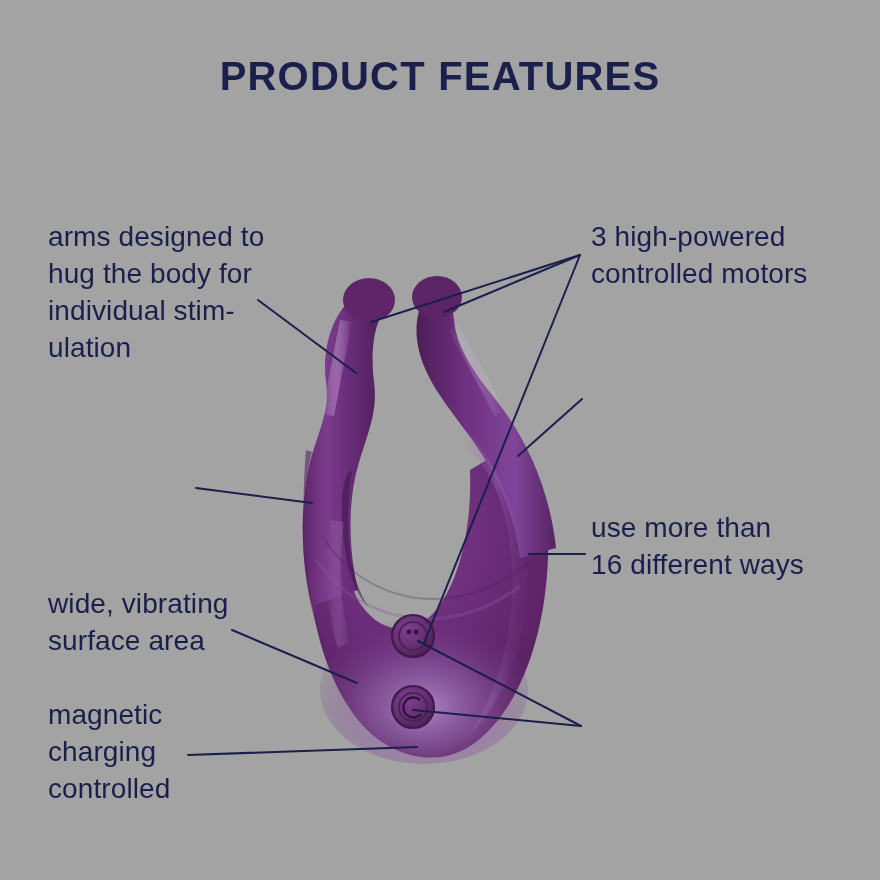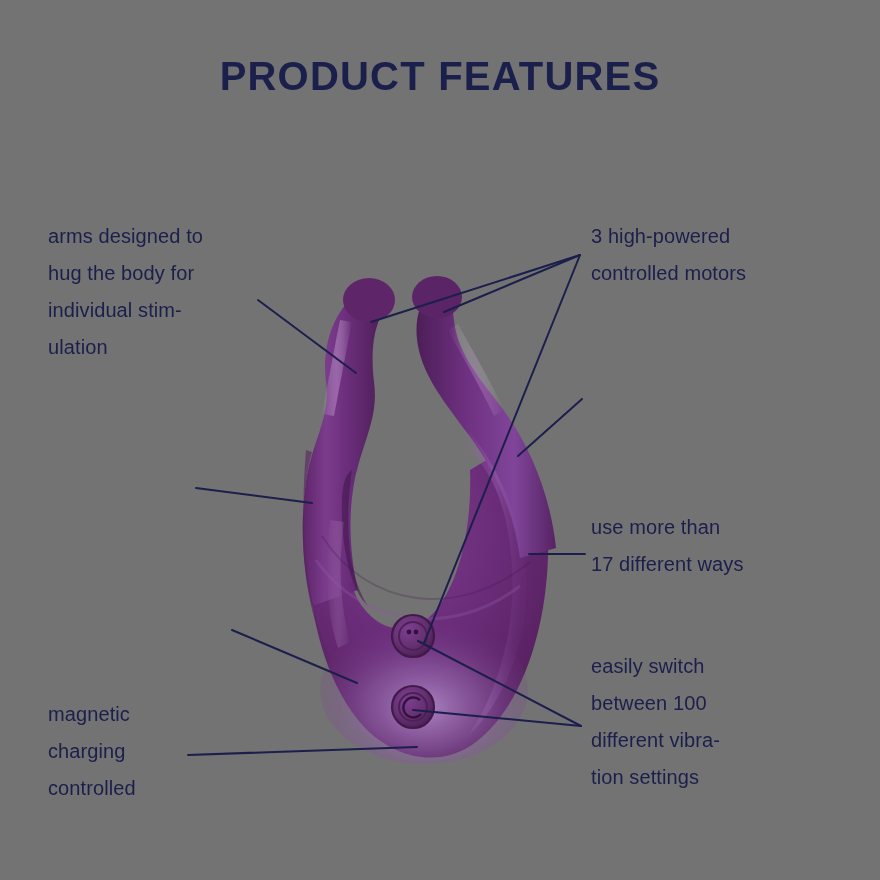--- a/index.html
+++ b/index.html
@@ -4,21 +4,21 @@
 <style>
   html, body {
     margin: 0;
     padding: 0;
     background: #ffffff;
   }
   #page {
     position: relative;
     width: 880px;
     height: 880px;
-    background: #737373;
+    background: #a3a3a3;
     overflow: hidden;
     font-family: "Liberation Sans", sans-serif;
     color: #1b1f4b;
   }
 
   
   #title {
     position: absolute;
     top: 54px;
     left: 0;
@@ -27,21 +27,21 @@
     font-size: 40px;
     font-weight: bold;
     letter-spacing: 1.2px;
     color: #1b1f4b;
     white-space: nowrap;
   }
 
   
   .callout {
     position: absolute;
-    font-size: 20px;
+    font-size: 28px;
     line-height: 37px;
     color: #1b1f4b;
     white-space: pre-line;
     letter-spacing: 0.1px;
   }
   .callout.left  { text-align: left; }
   .callout.right { text-align: left; }
 
   
   #cl-arms     { left: 48px;  top: 218px; width: 260px; }
@@ -218,30 +218,28 @@
       <line x1="581" y1="726" x2="413" y2="710"></line>
     </g>
   </svg>
 
   <div class="callout left" id="cl-arms">arms designed to
 hug the body for
 individual stim-
 ulation</div>
 
 
+  <div class="callout left" id="cl-surface">wide, vibrating
+surface area</div>
 
   <div class="callout left" id="cl-magnetic">magnetic
 charging
 controlled</div>
 
   <div class="callout right" id="cr-motors">3 high-powered
 controlled motors</div>
 
 
   <div class="callout right" id="cr-ways">use more than
-17 different ways</div>
-
-  <div class="callout right" id="cr-settings">easily switch
-between 100
-different vibra-
-tion settings</div>
+16 different ways</div>
+
 
 </div>
 
 </body></html>

